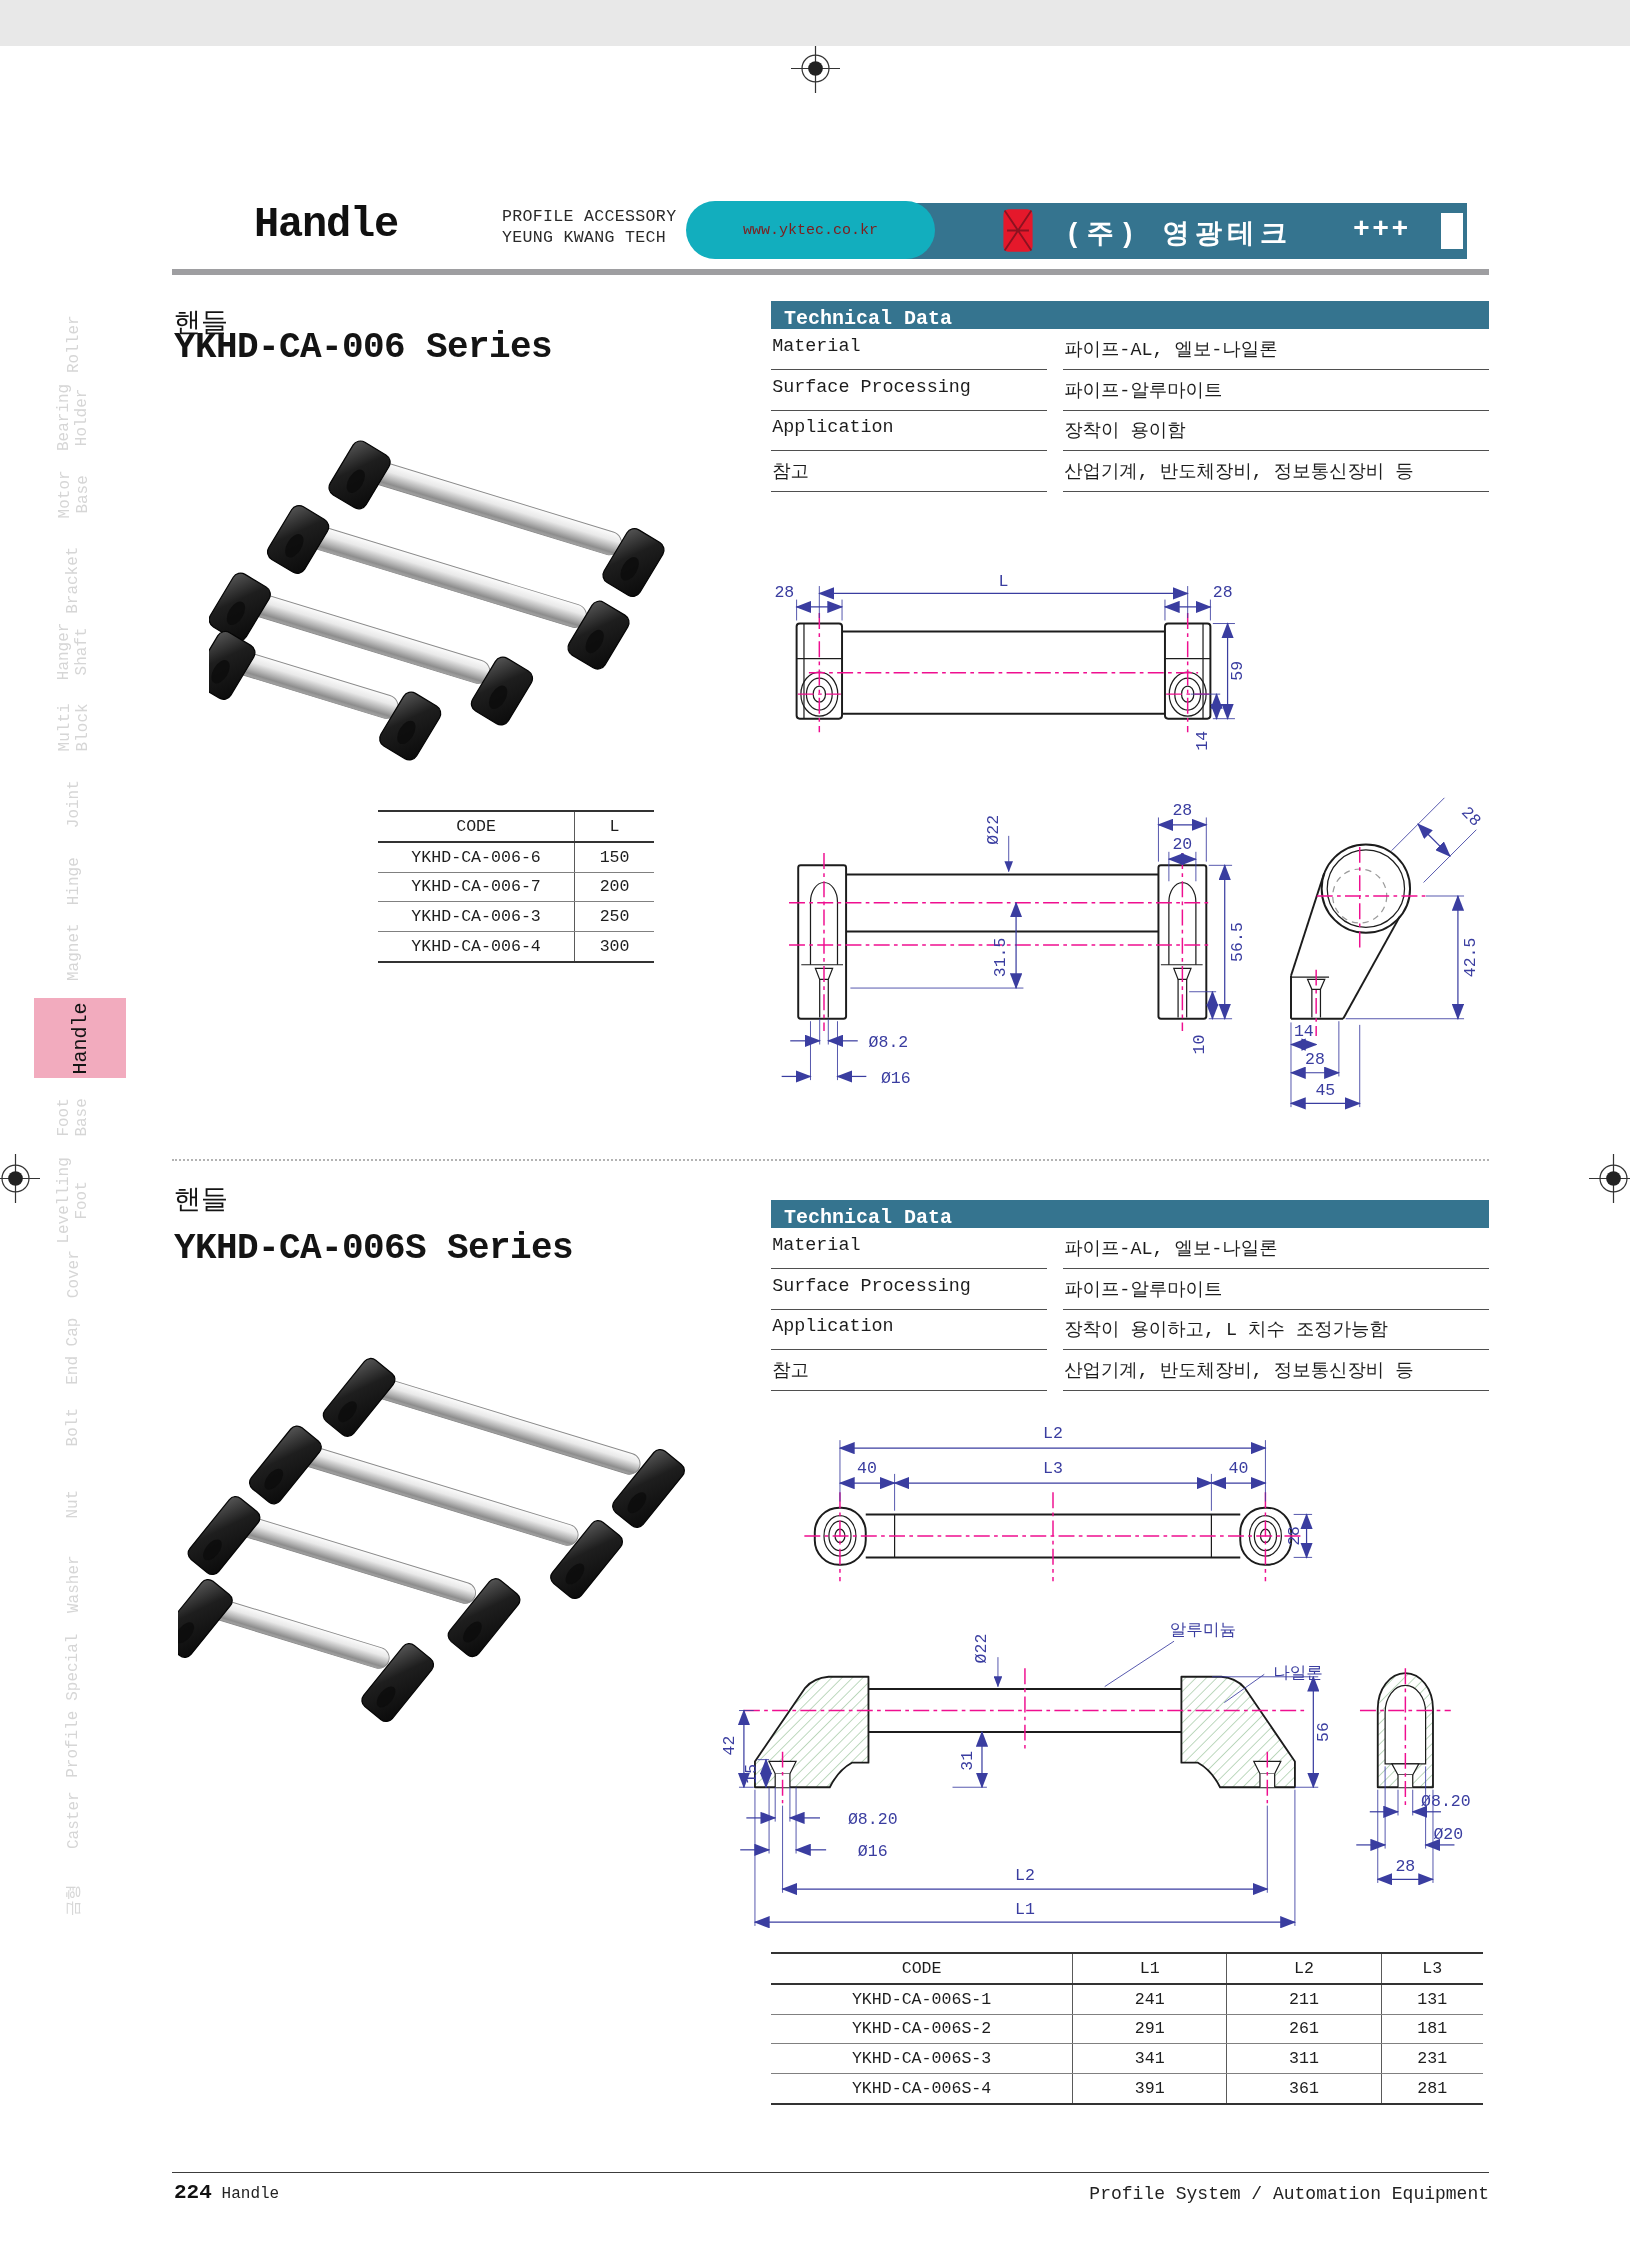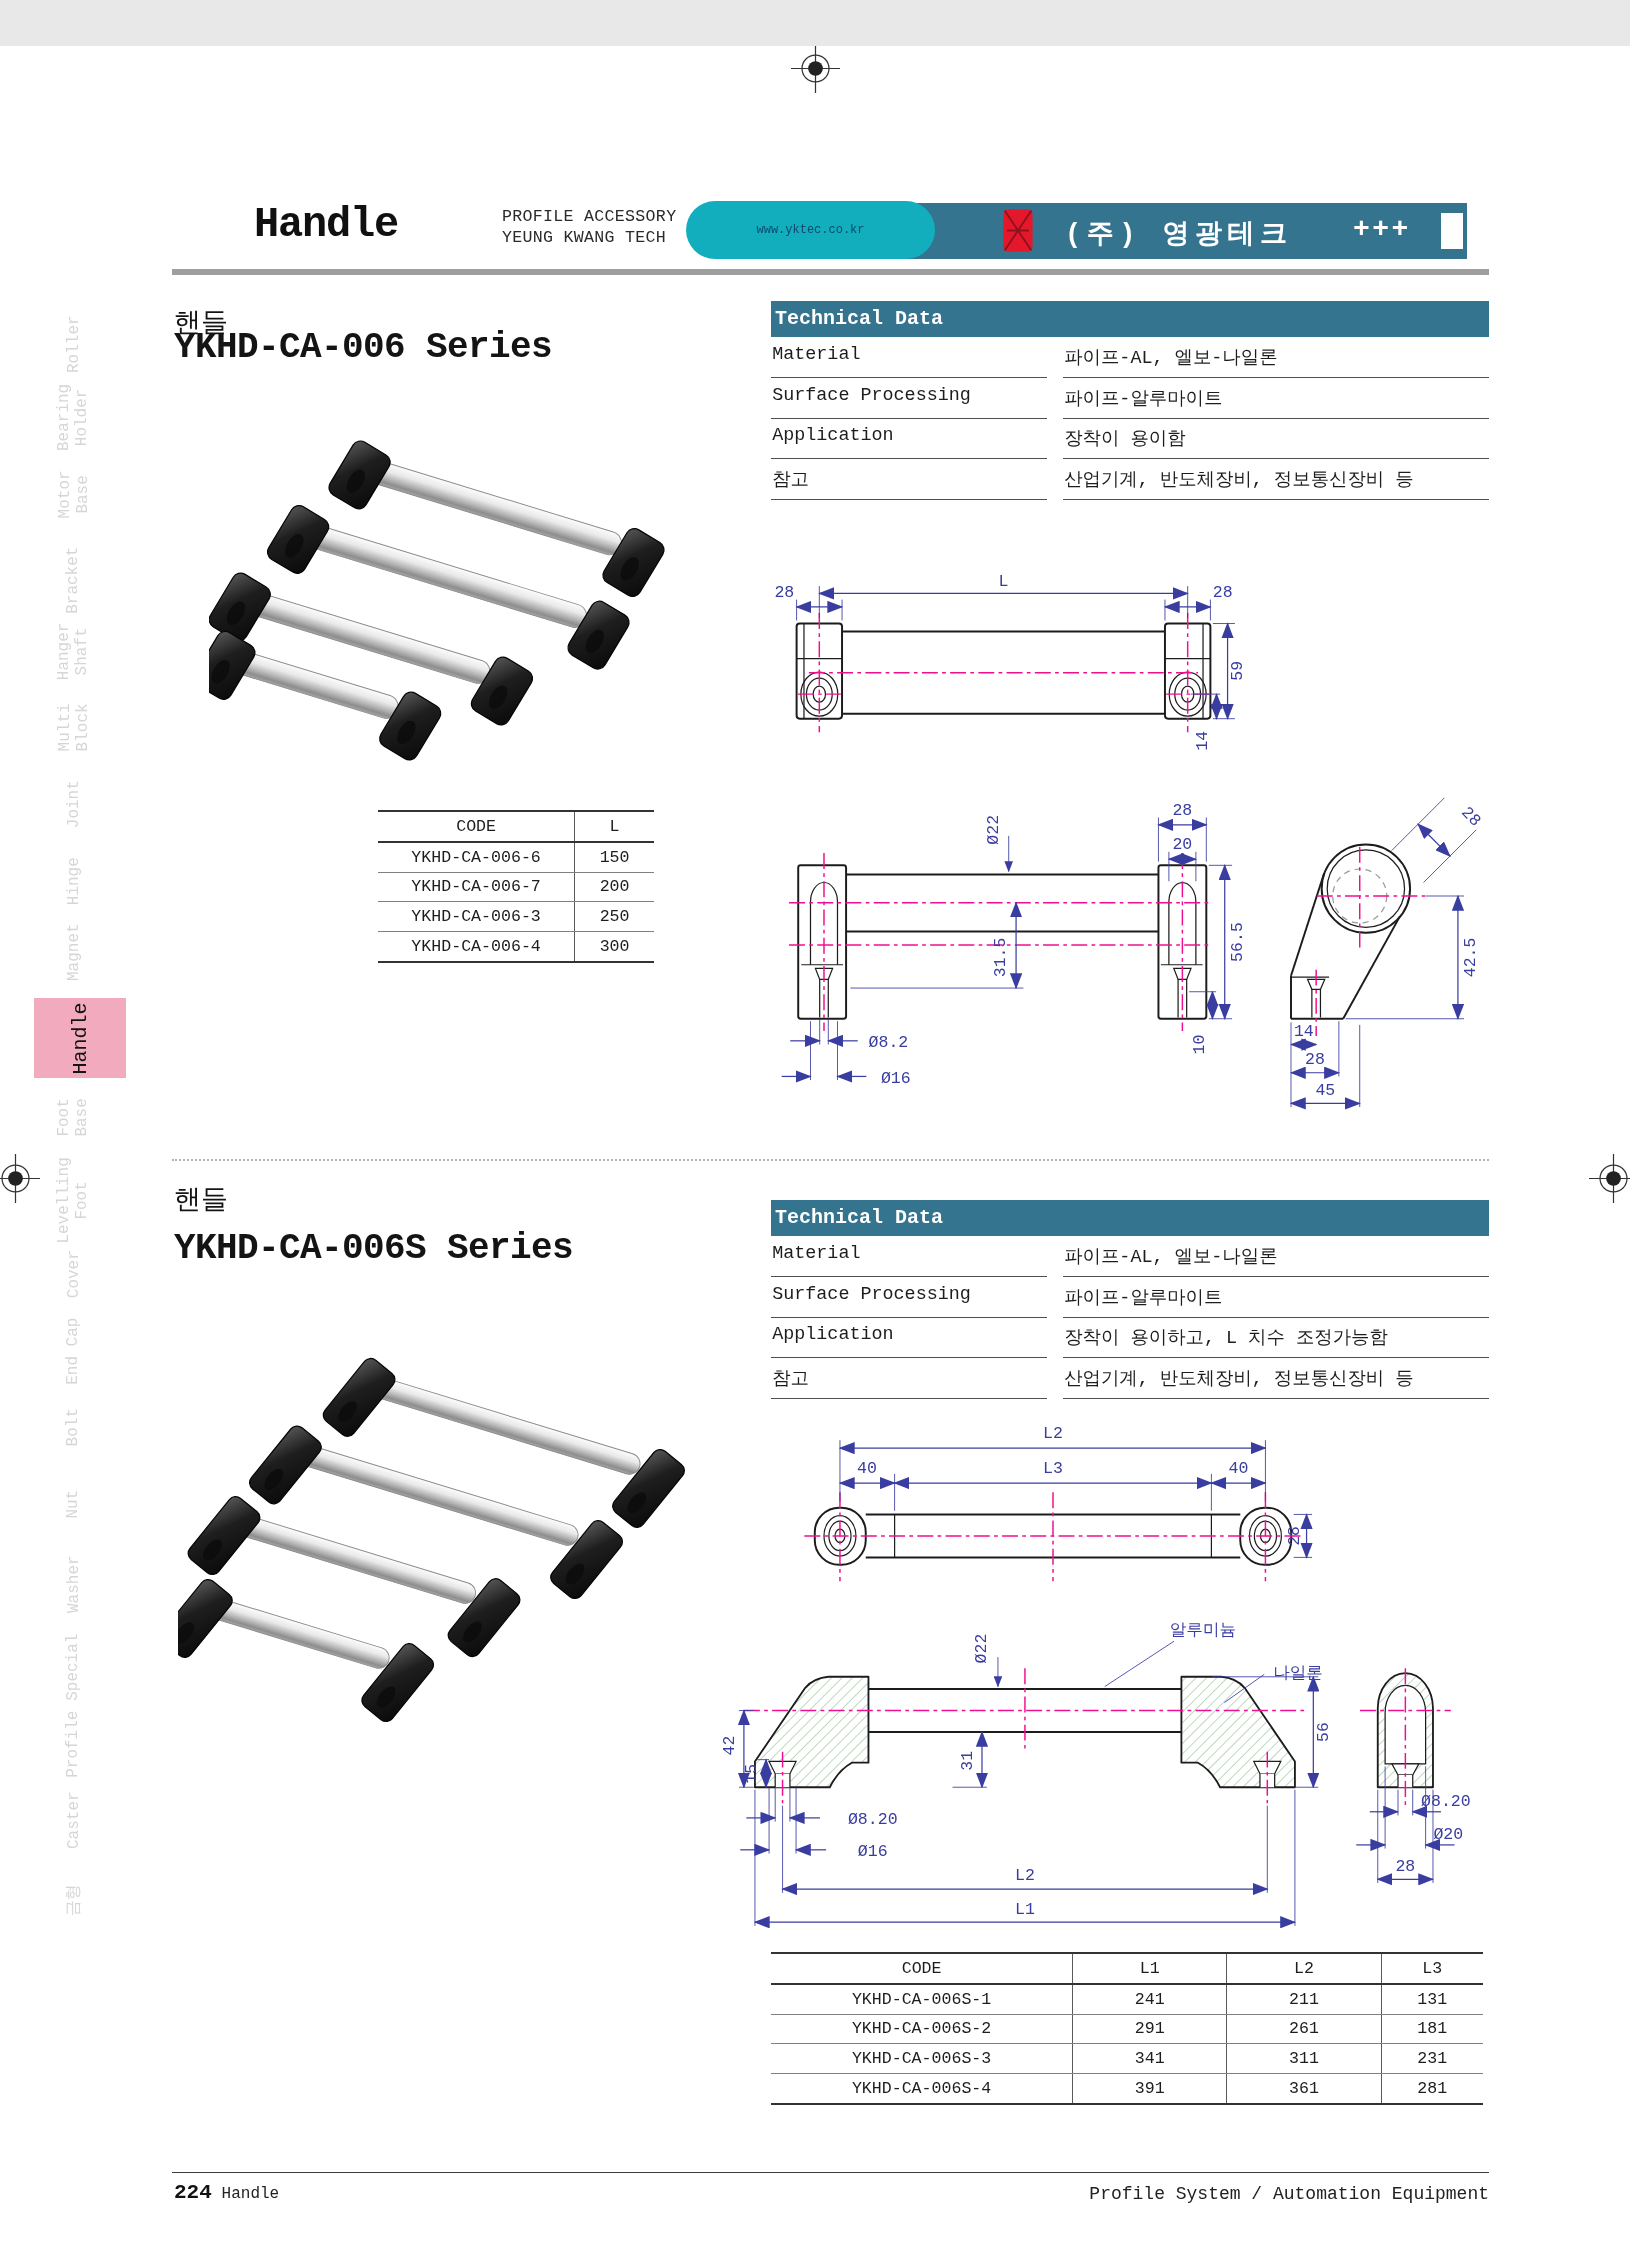--- a/index.html
+++ b/index.html
@@ -5,40 +5,40 @@
   html,body{margin:0;padding:0;background:#e8e8e8;}
   #page{position:relative;width:1631px;height:2261px;background:#ffffff;overflow:hidden;
         font-family:Liberation Mono, monospace;color:#1d1d1d;margin-top:46px;}
   .abs{position:absolute;}
 
   
   .h-title{font-size:42px;font-weight:bold;letter-spacing:-1.2px;color:#101010;}
   .h-sub{font-size:16.6px;line-height:1.25;color:#2a2a2a;letter-spacing:0.3px;}
   .banner{background:#35748F;height:56px;}
   .pill{background:#12AEBE;height:58px;border-radius:29.5px;display:flex;align-items:center;justify-content:center;}
-  .pill span{color:#0c4a6e;font-size:12px;}
+  .pill span{color:#7f1d1d;font-size:15px;}
   .b-co{color:#fff;font-size:27px;font-weight:bold;letter-spacing:5.5px;white-space:nowrap;}
   .b-plus{color:#fff;font-size:28px;font-weight:bold;letter-spacing:2.5px;}
   .b-sq{background:#fff;width:22px;height:36px;}
   .graybar{background:#9E9EA1;height:5.5px;}
 
   
   .side-item{position:absolute;left:24.6px;width:98px;height:92px;display:flex;align-items:center;justify-content:center;}
   .side-item span{display:block;transform:rotate(-90deg);white-space:pre-line;text-align:center;
                   font-size:16px;line-height:1.15;color:#D6D6D6;}
   .side-item.active{left:34px;top:952px;width:92px;height:80px;background:#F2ABBE;}
   .side-item.active span{color:#141414;font-size:20px;font-weight:500;}
 
   
   .cat{font-size:27px;color:#141414;}
   .stitle{font-size:36px;font-weight:bold;letter-spacing:-0.6px;color:#141414;}
 
   
   .tech{width:718px;}
-  .tech-h{height:36px;background:#35748F;color:#fff;font-size:20px;font-weight:bold;line-height:36px;padding-left:4px;}
+  .tech-h{height:28px;background:#35748F;color:#fff;font-size:20px;font-weight:bold;line-height:36px;padding-left:13px;}
   .tech-rows{display:grid;grid-template-columns:276px 1fr;column-gap:16px;}
   .tech-rows .tc{border-bottom:1.8px double #4f4f4f;font-size:18.4px;color:#1d1d1d;padding:6.8px 0 8px 1.2px;white-space:nowrap;}
 
   
   table.ct{border-collapse:collapse;font-size:16.6px;color:#1d1d1d;}
   table.ct{border-top:2.5px double #333;border-bottom:2.5px double #333;}
   table.ct th{font-weight:normal;border-bottom:2.5px double #333;}
   table.ct td{border-bottom:0.6px solid #808080;}
   table.ct tr:last-child td{border-bottom:none;}
   table.ct th+th,table.ct td+td{border-left:0.6px solid #5a5a5a;}

